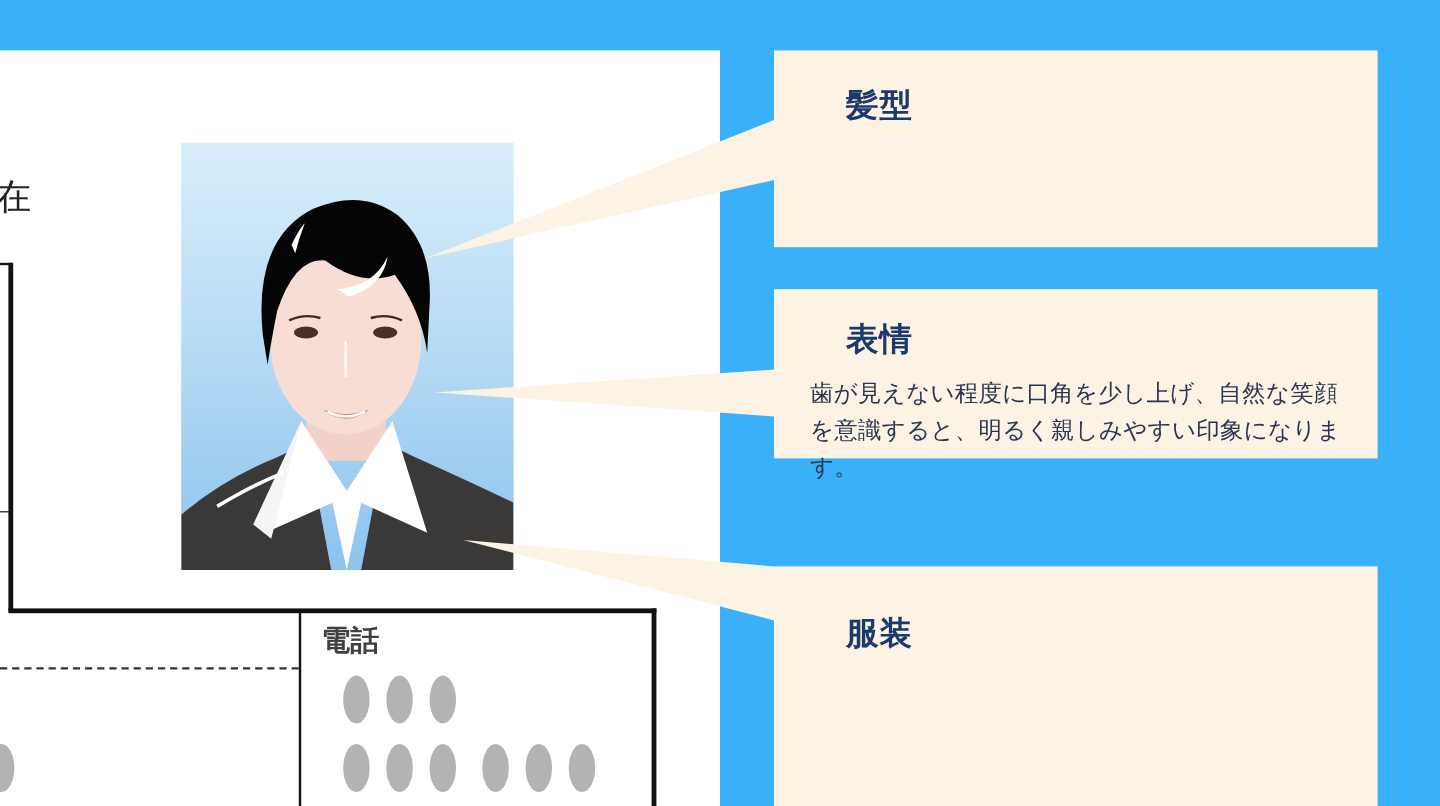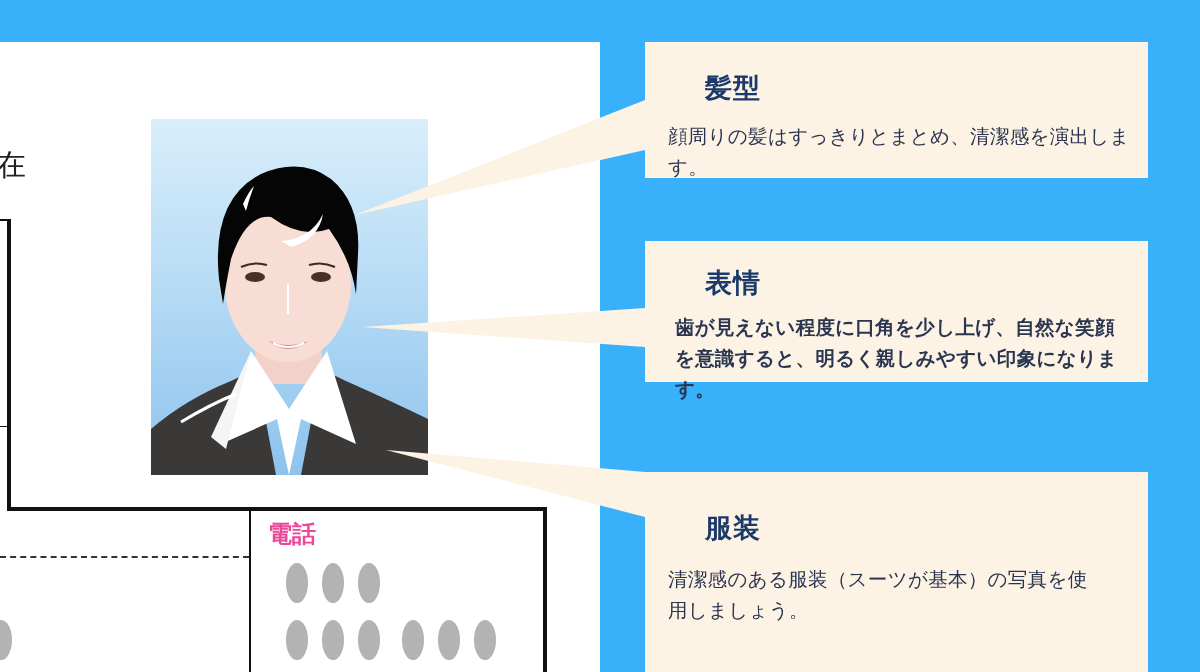--- a/index.html
+++ b/index.html
@@ -14,21 +14,21 @@
   }
   .doc-label-top {
     position: absolute; left: -4px; top: 108px; font-size: 30px; color: #222;
     line-height: 1;
   }
   .doc-line { position: absolute; background: #111; }
   .doc-dash {
     position: absolute; height: 0; border-top: 2px dashed #333;
   }
   .phone-label {
-    position: absolute; left: 268px; top: 476px; font-size: 24px; font-weight: bold; color: #ec4899;
+    position: absolute; left: 268px; top: 476px; font-size: 24px; font-weight: bold; color: #404040;
   }
   .dot {
     position: absolute; width: 22px; height: 40px; border-radius: 50%;
     background: #b3b3b3;
   }
   .photo {
     position: absolute; left: 151px; top: 119px; width: 277px; height: 356px;
     background: linear-gradient(180deg, #d9eefb 0%, #b8dcf5 45%, #8dc3ee 100%);
     overflow: hidden;
   }
@@ -113,26 +113,24 @@
     <path d="M122 224 Q137 232 153 224" stroke="#ffffff" stroke-width="2" fill="none"></path>
   </svg>
 </div>
 
 <svg class="pointers" width="1200" height="672">
   <polygon points="355,215 645,100 645,150" fill="#FDF3E5"></polygon>
   <polygon points="362,327 645,308 645,347" fill="#FDF3E5"></polygon>
   <polygon points="386,450 645,472 645,517" fill="#FDF3E5"></polygon>
 </svg>
 
-<div class="card" style="top:42px; height:136px;">
+<div class="card" style="top:42px; height:164px;">
   <span class="card-title" style="top:28px;">髪型</span>
-  <div class="card-body" style="top:79px;">顔周りの髪はすっきりとまとめ、清潔感を演出します。</div>
 </div>
 
 <div class="card" style="top:241px; height:141px;">
   <span class="card-title" style="top:24px;">表情</span>
-  <div class="card-body" style="top:71px; left:30px;font-weight:bold;">歯が見えない程度に口角を少し上げ、自然な笑顔を意識すると、明るく親しみやすい印象になります。</div>
+  <div class="card-body" style="top:71px; left:30px;">歯が見えない程度に口角を少し上げ、自然な笑顔を意識すると、明るく親しみやすい印象になります。</div>
 </div>
 
 <div class="card" style="top:472px; height:207px;">
   <span class="card-title" style="top:38px;">服装</span>
-  <div class="card-body" style="top:92px; right:60px;">清潔感のある服装（スーツが基本）の写真を使用しましょう。</div>
 </div>
 
 </body></html>

